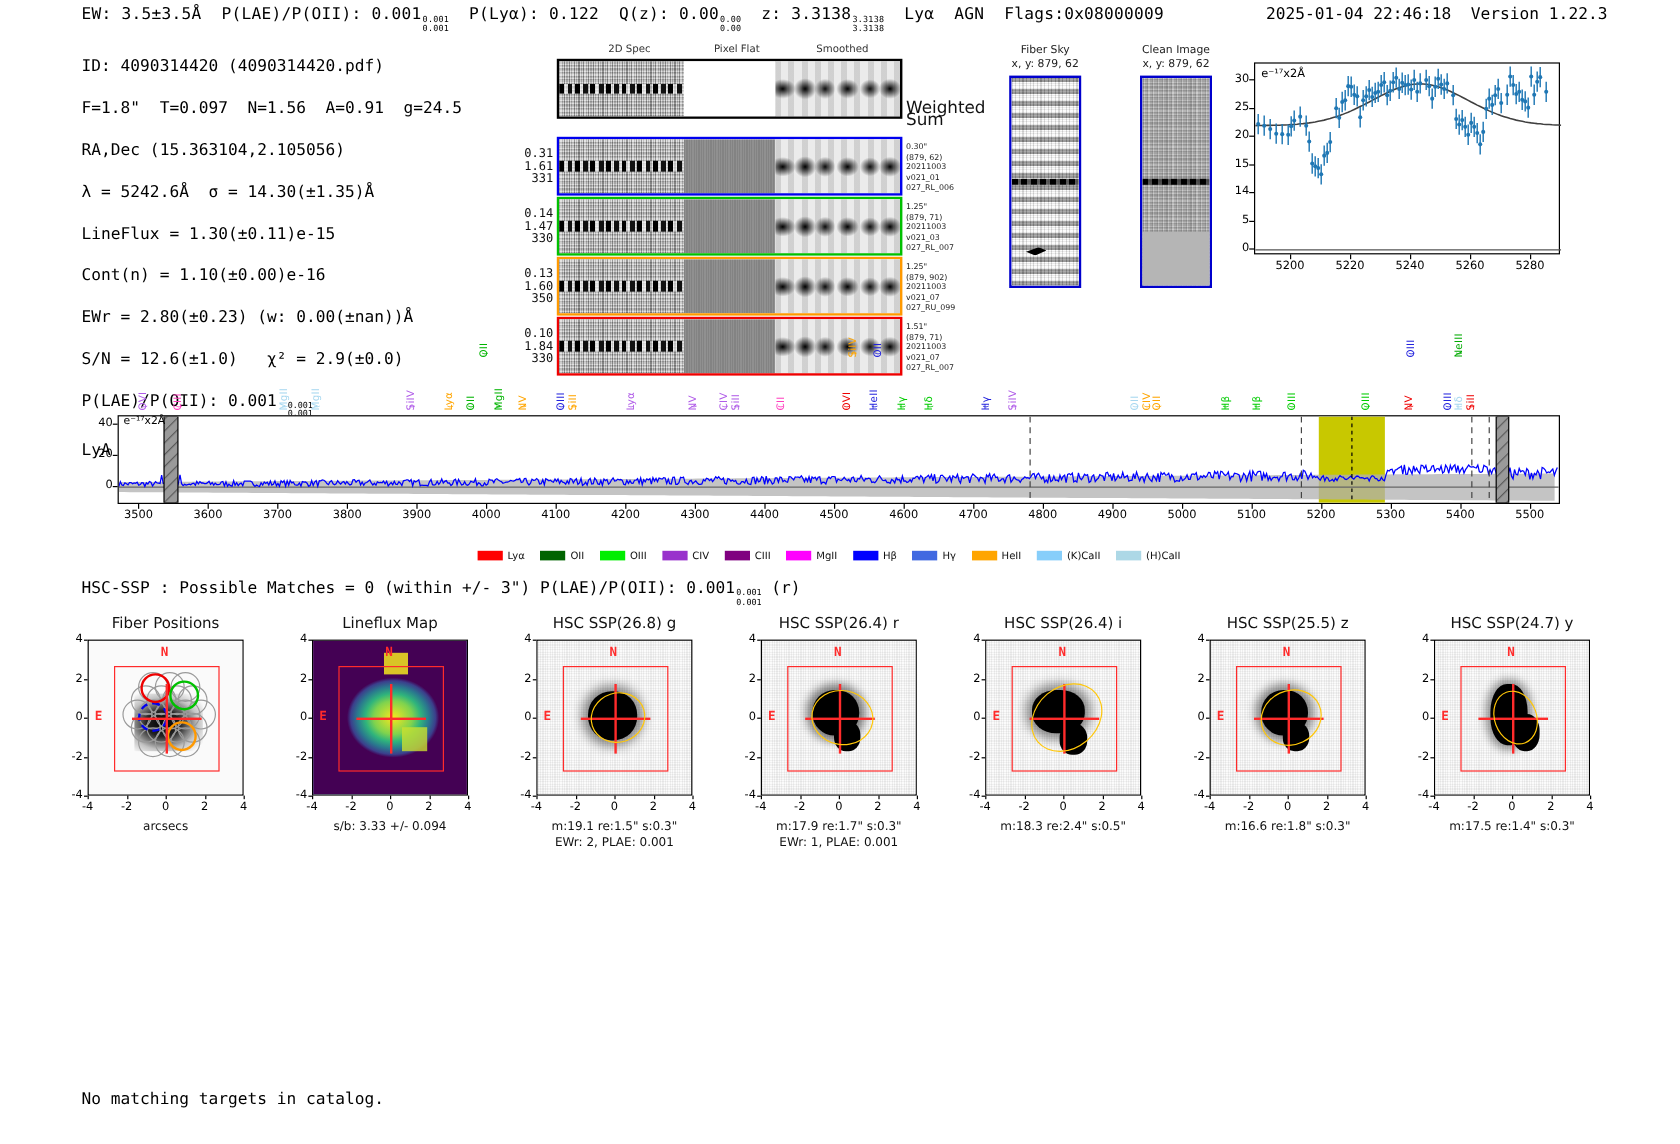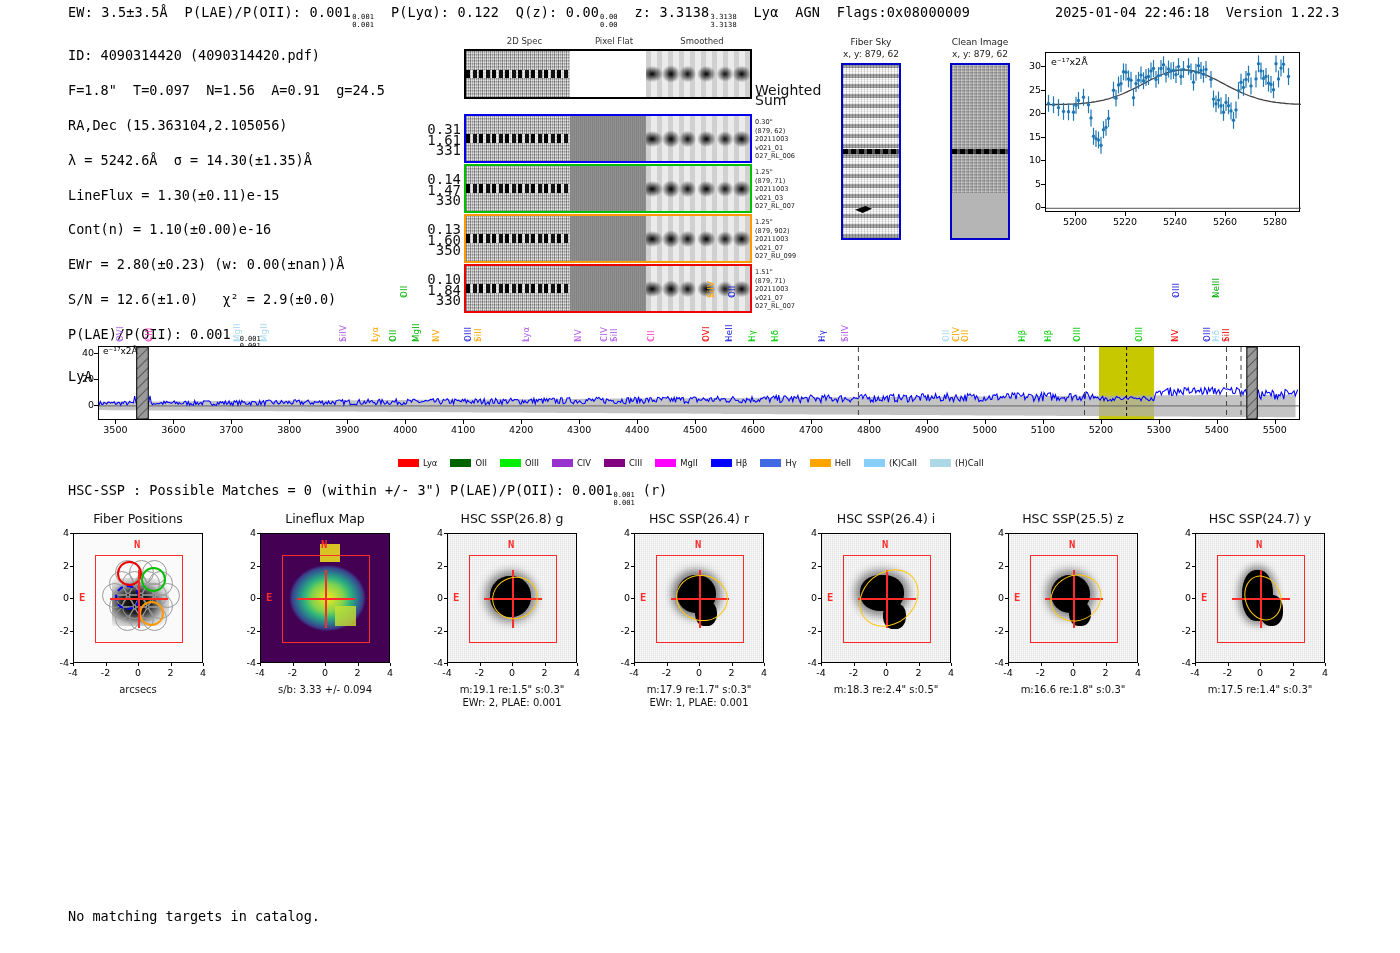--- a/index.html
+++ b/index.html
@@ -39,21 +39,21 @@
   .smoothblob{position:absolute;left:0;right:0;top:30%;height:40%;
     background:radial-gradient(ellipse 14% 60% at 6% 50%,#000 0%,rgba(0,0,0,.0) 75%),
                radial-gradient(ellipse 12% 65% at 24% 50%,#000 0%,rgba(0,0,0,.0) 75%),
                radial-gradient(ellipse 11% 62% at 40% 50%,#0a0a0a 0%,rgba(0,0,0,.0) 75%),
                radial-gradient(ellipse 12% 60% at 58% 50%,#000 0%,rgba(0,0,0,.0) 75%),
                radial-gradient(ellipse 11% 58% at 76% 50%,#111 0%,rgba(0,0,0,.0) 75%),
                radial-gradient(ellipse 12% 62% at 92% 50%,#000 0%,rgba(0,0,0,.0) 75%);}
   .smoothbg{position:absolute;inset:0;
     background:repeating-linear-gradient(90deg,rgba(0,0,0,.10) 0 5px,rgba(255,255,255,.14) 5px 11px);}
   .rowleft{position:absolute;right:100%;top:0;width:34px;text-align:right;padding-right:5px;
-           font-size:14px;line-height:10.5px;color:#111;}
+           font-size:10px;line-height:10.5px;color:#111;}
   .rowright{position:absolute;left:100%;top:0;width:60px;padding-left:5px;
             font-size:6.6px;line-height:8.6px;color:#222;}
   .wsum{position:absolute;left:100%;top:10px;padding-left:5px;font-size:14px;line-height:10px;color:#111;margin-top:24px;}
   
   .imgttl{position:absolute;font-size:9px;text-align:center;color:#222;line-height:12px;}
   .imgbox{position:absolute;border:2px solid #0000cd;box-sizing:border-box;overflow:hidden;}
   .skytex{position:absolute;inset:0;background:#ececec;
      background-image:repeating-linear-gradient(0deg,
        rgba(120,120,120,.75) 0 4px, rgba(252,252,252,.9) 4px 10px);}
   .skynoise{position:absolute;inset:0;
@@ -463,21 +463,21 @@
         <line x1="242.5" y1="32.0" x2="242.5" y2="15.1" stroke="#1f77b4" stroke-width="1.2"></line>
         <circle cx="242.5" cy="23.5" r="1.7" fill="#1f77b4"></circle>
       </svg>
     <div class="abs sans" style="left:5px;top:3px;font-size:9.5px;">e⁻¹⁷x2Å</div>
   </div>
   <div id="lpTicks">
       <div class="tick sans" style="left: 1023px; top: 201.294px; width: 18px; text-align: right;">0</div>
       <div class="abs" style="left: 1041px; top: 207.294px; width: 4px; height: 1px; background: rgb(0, 0, 0);"></div>
       <div class="tick sans" style="left: 1023px; top: 177.765px; width: 18px; text-align: right;">5</div>
       <div class="abs" style="left: 1041px; top: 183.765px; width: 4px; height: 1px; background: rgb(0, 0, 0);"></div>
-      <div class="tick sans" style="left: 1023px; top: 154.235px; width: 18px; text-align: right;">10</div>
+      <div class="tick sans" style="left: 1023px; top: 154.235px; width: 18px; text-align: right;">14</div>
       <div class="abs" style="left: 1041px; top: 160.235px; width: 4px; height: 1px; background: rgb(0, 0, 0);"></div>
       <div class="tick sans" style="left: 1023px; top: 130.706px; width: 18px; text-align: right;">15</div>
       <div class="abs" style="left: 1041px; top: 136.706px; width: 4px; height: 1px; background: rgb(0, 0, 0);"></div>
       <div class="tick sans" style="left: 1023px; top: 107.176px; width: 18px; text-align: right;">20</div>
       <div class="abs" style="left: 1041px; top: 113.176px; width: 4px; height: 1px; background: rgb(0, 0, 0);"></div>
       <div class="tick sans" style="left: 1023px; top: 83.6471px; width: 18px; text-align: right;">25</div>
       <div class="abs" style="left: 1041px; top: 89.6471px; width: 4px; height: 1px; background: rgb(0, 0, 0);"></div>
       <div class="tick sans" style="left: 1023px; top: 60.1176px; width: 18px; text-align: right;">30</div>
       <div class="abs" style="left: 1041px; top: 66.1176px; width: 4px; height: 1px; background: rgb(0, 0, 0);"></div>
       <div class="tick sans" style="left: 1057px; top: 216px; width: 36px; text-align: center;">5200</div>

